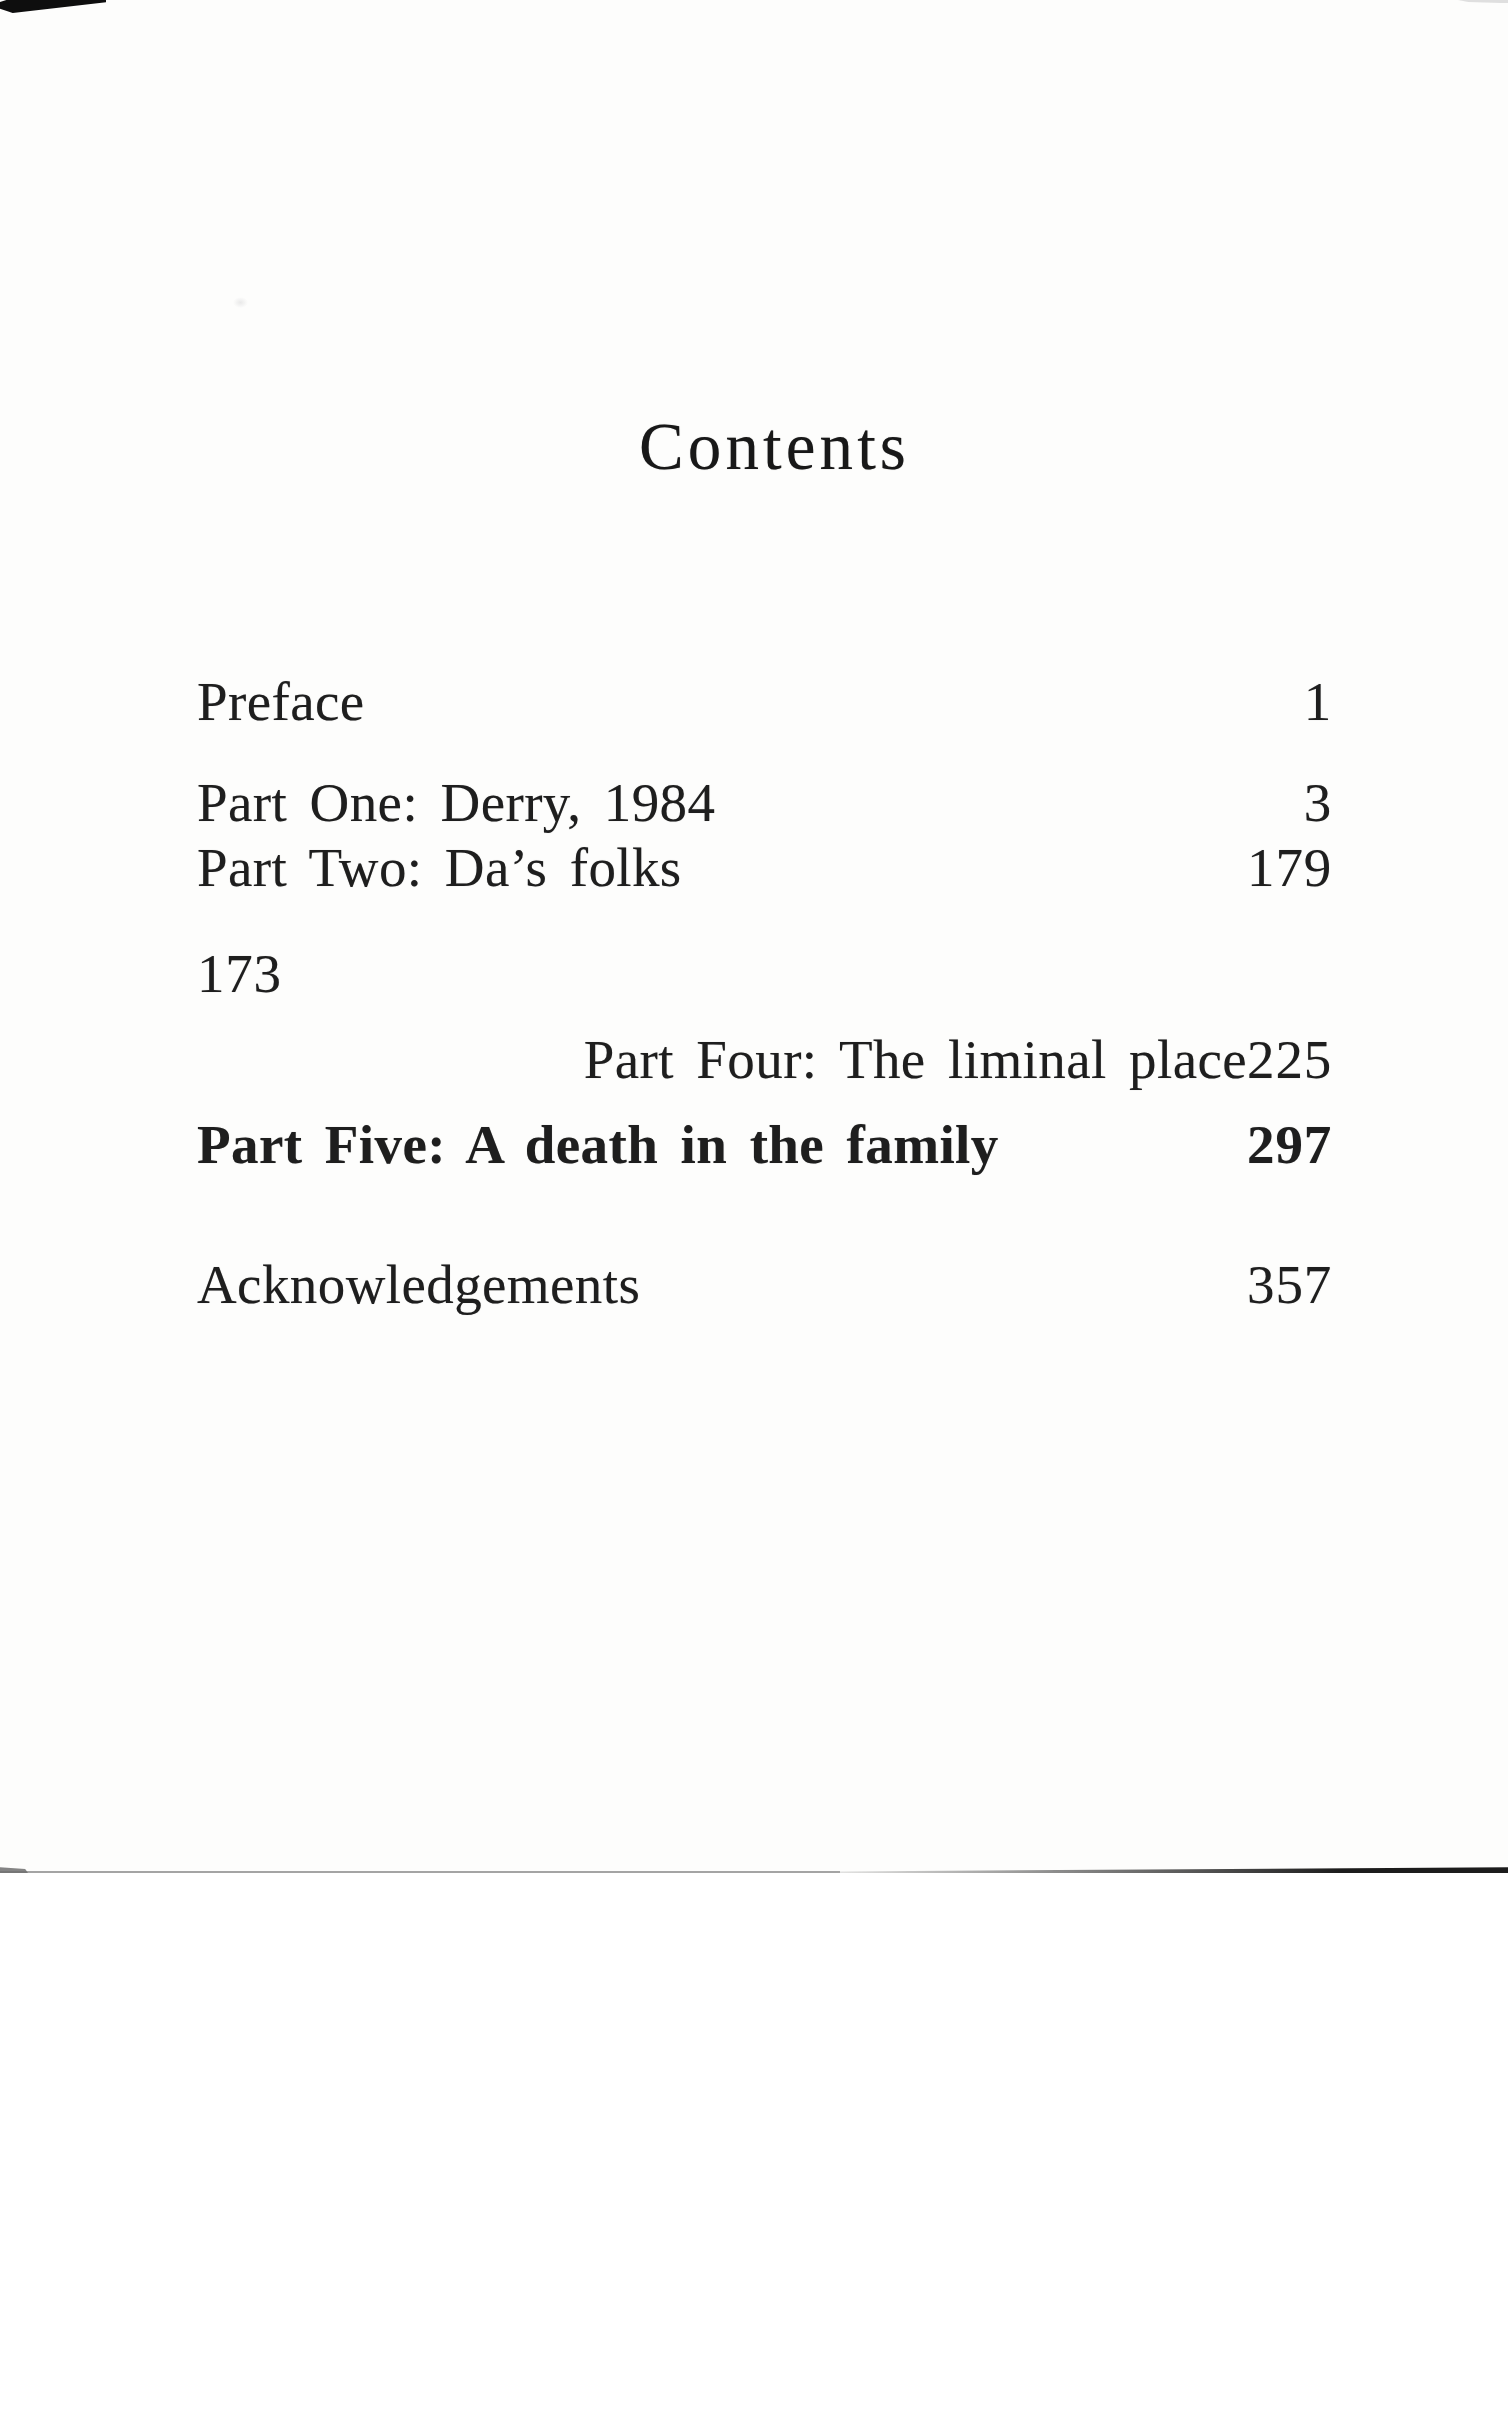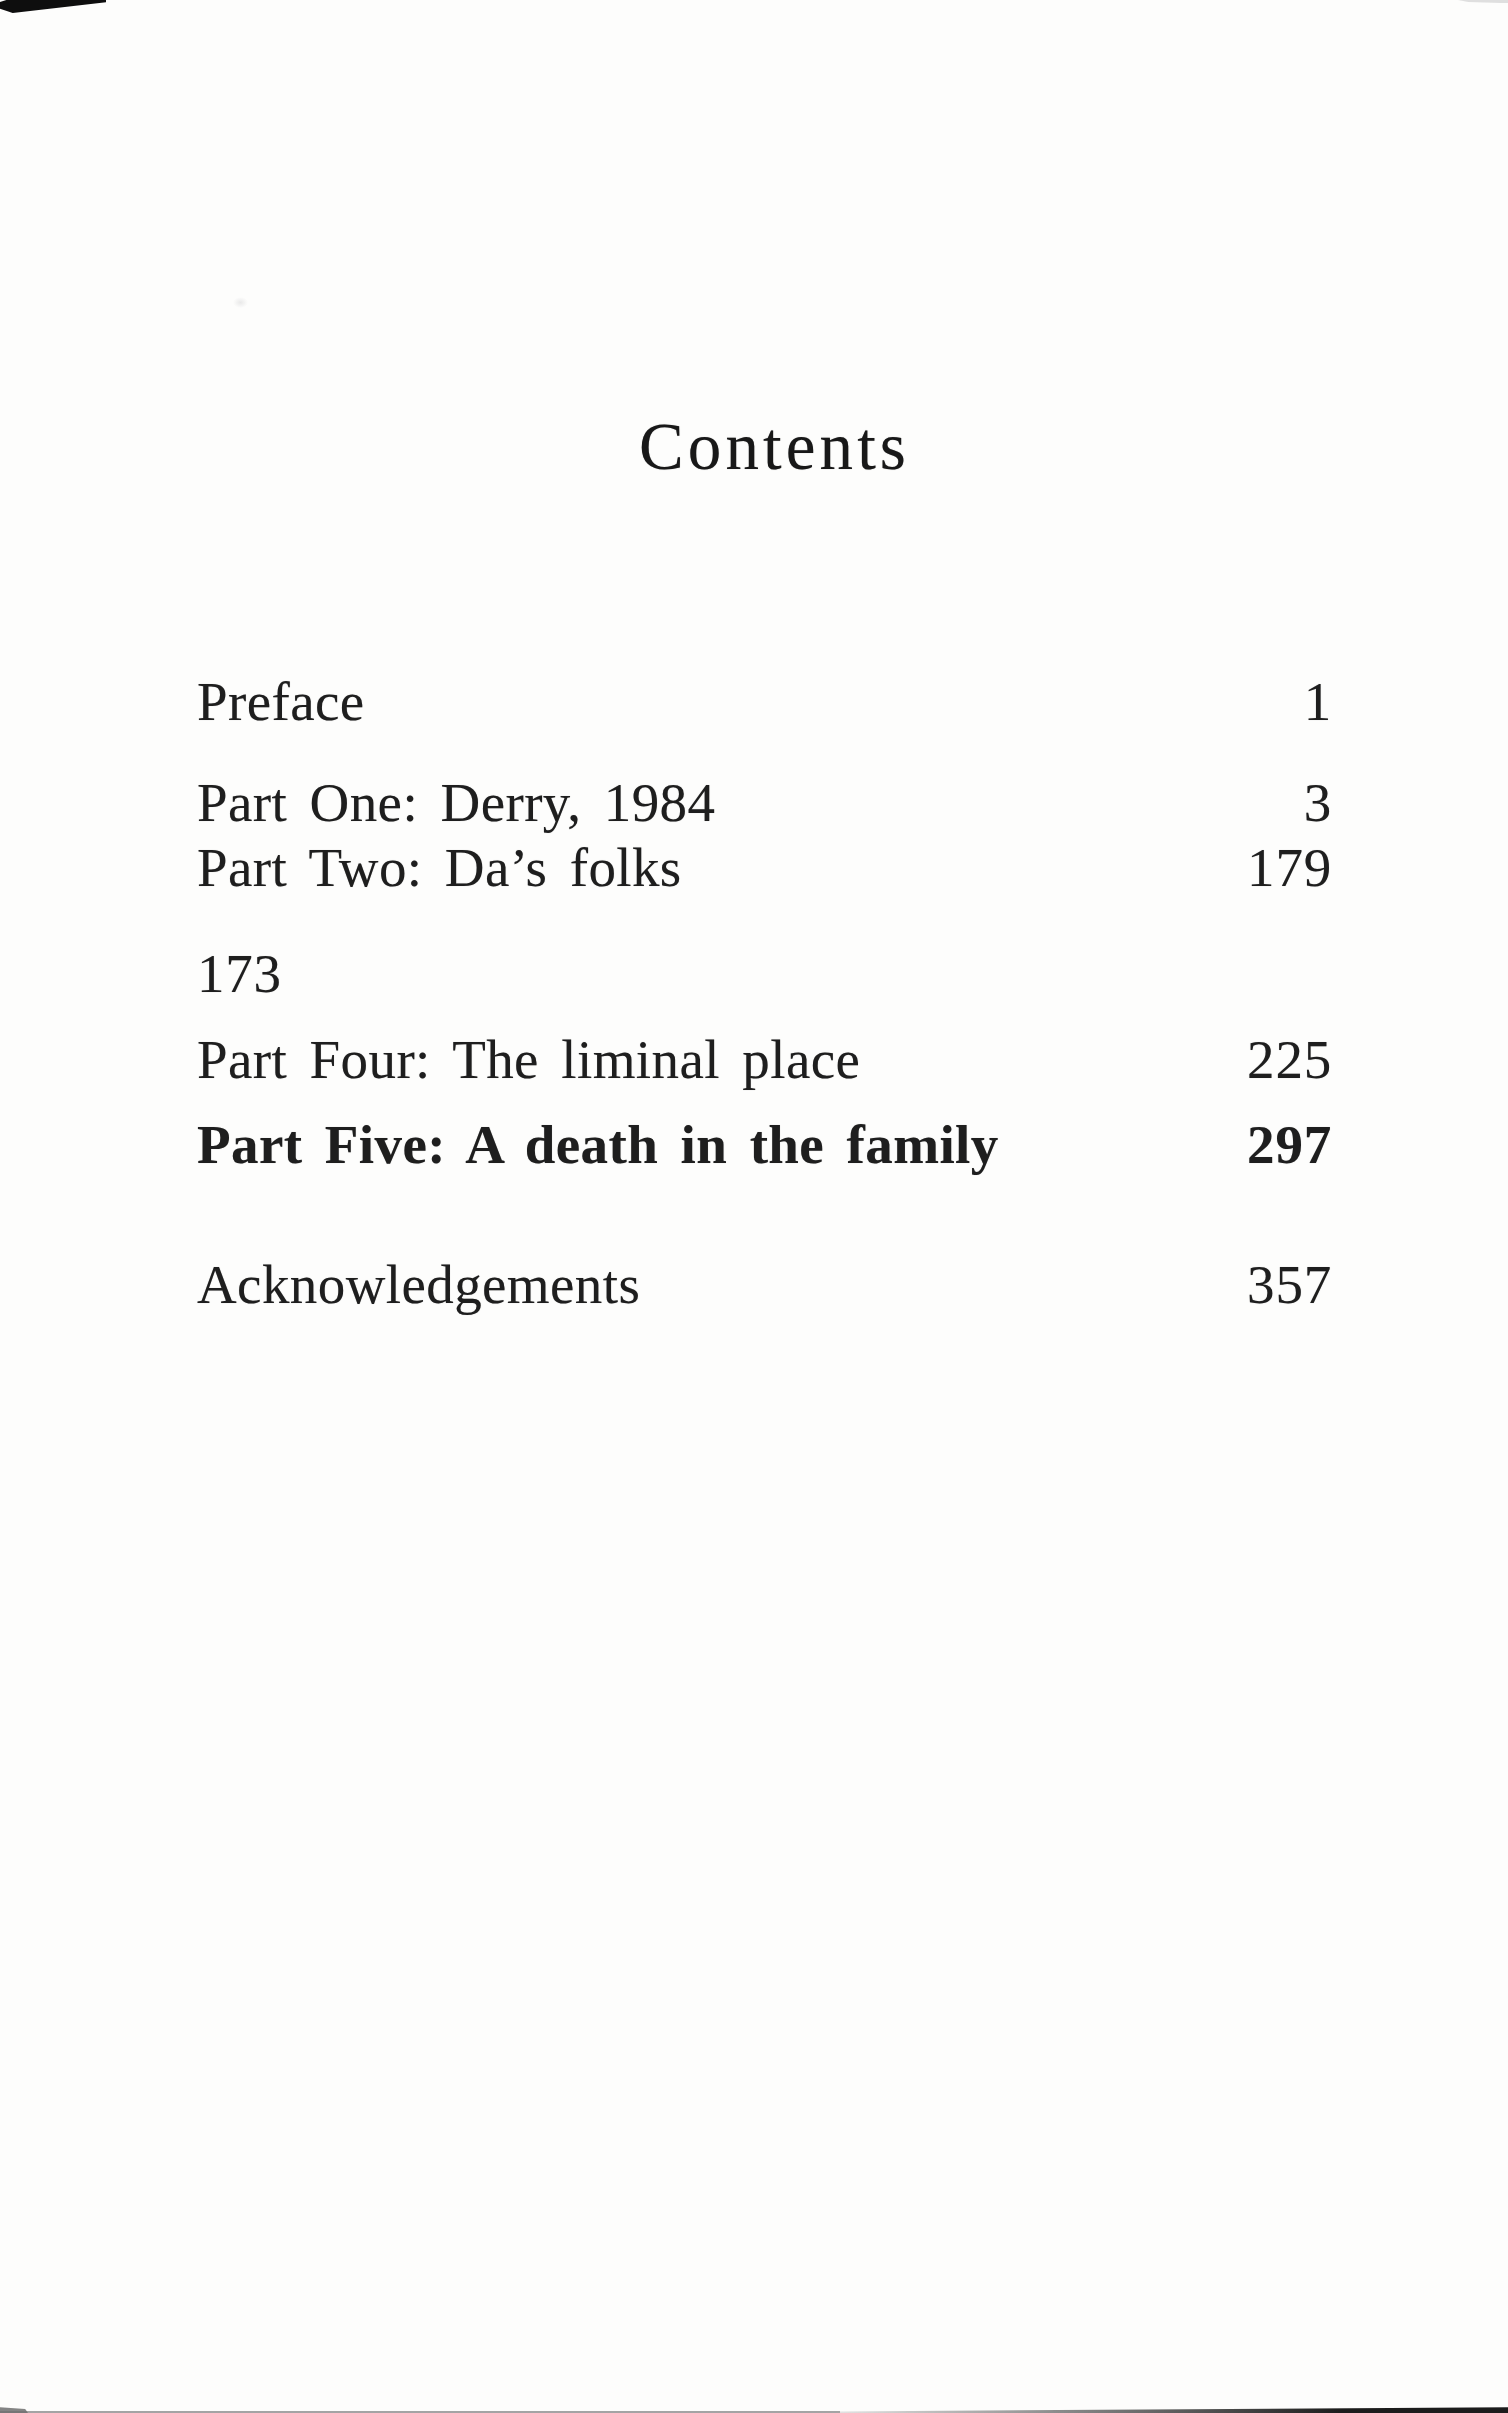--- a/index.html
+++ b/index.html
@@ -8,21 +8,21 @@
     --artifact:#0e0e0e;
   }
   html,body{margin:0;padding:0;}
   body{
     width:1509px;height:2413px;
     background:#ffffff;
     font-family:"Liberation Serif","DejaVu Serif",serif;
   }
   .page{
     position:relative;
-    width:1509px;height:2413px;
+    width:1509px;height:1873px;
     background:var(--paper);
     overflow:hidden;
     color:var(--ink);
   }
 
   
   .wedge-tl{
     position:absolute;left:0;top:0;
     width:106px;height:13px;
     background:var(--artifact);
@@ -95,21 +95,21 @@
   }
   .row .pagenum{
     letter-spacing:0.8px;
     word-spacing:normal;
   }
   
   .row:nth-of-type(1){top:674px;}
   .row:nth-of-type(2){top:775px;gap:8px;}
   .row:nth-of-type(3){top:840px;}
   .row:nth-of-type(4){top:946px;}
-  .row:nth-of-type(5){top:1032px;}
+  .row:nth-of-type(5){top:1032px;justify-content:flex-end;}
   .row:nth-of-type(6){top:1117px;font-weight:bold;}
   .row:nth-of-type(7){top:1257px;}
 </style>
 </head>
 <body>
 
 <div class="page">
 
   <div class="wedge-tl"></div>
   <div class="mark-tr"></div>

